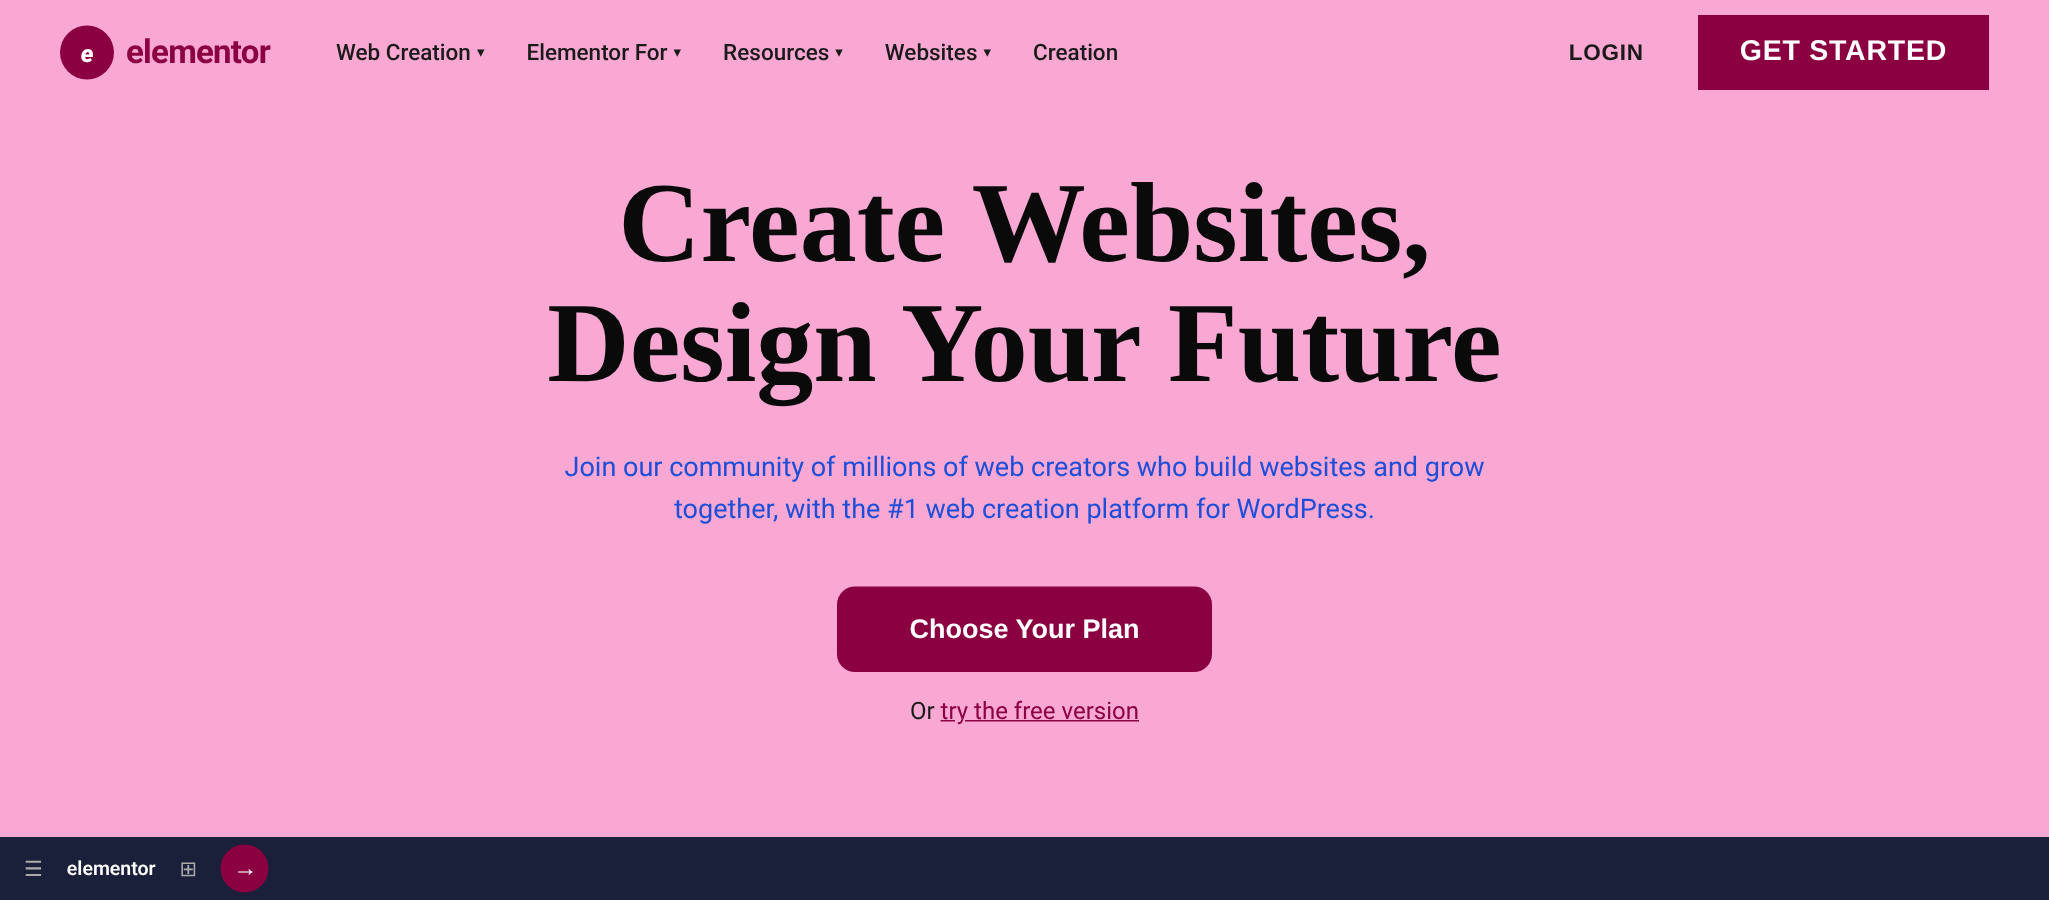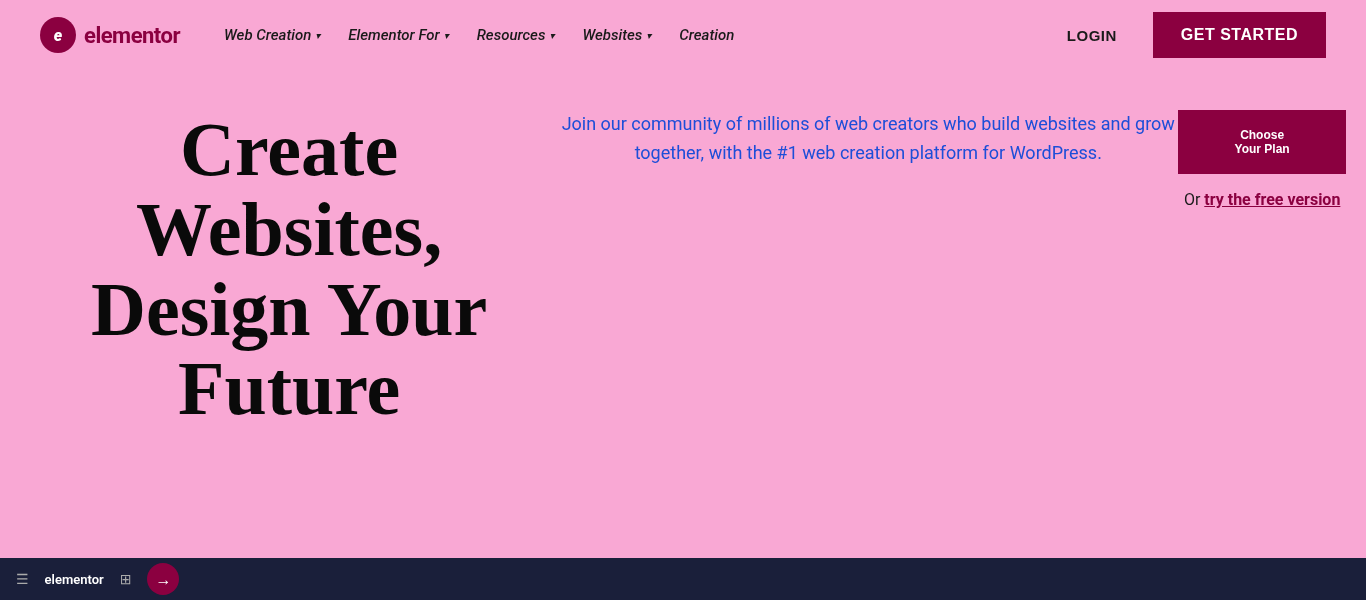--- a/index.html
+++ b/index.html
@@ -63,21 +63,20 @@
       color: #8b0040;
       font-size: 22px;
       font-weight: 700;
       letter-spacing: -0.5px;
     }
 
     .nav-links {
       display: flex;
       align-items: center;
       gap: 4px;
-      font-style: italic;
     }
 
     .nav-link {
       display: flex;
       align-items: center;
       gap: 4px;
       padding: 8px 12px;
       color: #1a1a1a;
       font-size: 15px;
       font-weight: 500;
@@ -105,32 +104,33 @@
       color: #1a1a1a;
       cursor: pointer;
       letter-spacing: 0.5px;
     }
 
     .get-started-btn {
       padding: 14px 28px;
       background-color: #8b0040;
       border: none;
       color: white;
-      font-size: 16px;
+      font-size: 19px;
       font-weight: 700;
       cursor: pointer;
       letter-spacing: 0.5px;
       text-transform: uppercase;
     }
 
     
     .hero {
       background-color: #f9a8d4;
       display: flex;
-      flex-direction: row;
+      flex-direction: column;
+      align-items: center;
       justify-content: center;
       padding: 40px 20px 20px;
       text-align: center;
     }
 
     .hero-title {
       font-size: 76px;
       font-weight: 900;
       color: #0a0a0a;
       line-height: 1.05;
@@ -152,36 +152,36 @@
       flex-direction: column;
       align-items: center;
       gap: 16px;
     }
 
     .choose-plan-btn {
       padding: 18px 48px;
       background-color: #8b0040;
       border: none;
       color: white;
-      font-size: 12px;
+      font-size: 18px;
       font-weight: 700;
       cursor: pointer;
-      border-radius: 0;
+      border-radius: 12px;
     }
 
     .free-version-text {
       font-size: 16px;
       color: #1a1a1a;
     }
 
     .free-version-link {
       color: #8b0040;
       text-decoration: underline;
       cursor: pointer;
-      font-weight: 700;
+      font-weight: 400;
     }
 
     
     .bottom-bar {
       position: absolute;
       bottom: 0;
       left: 0;
       right: 0;
       height: 42px;
       background-color: #1a1f3a;

